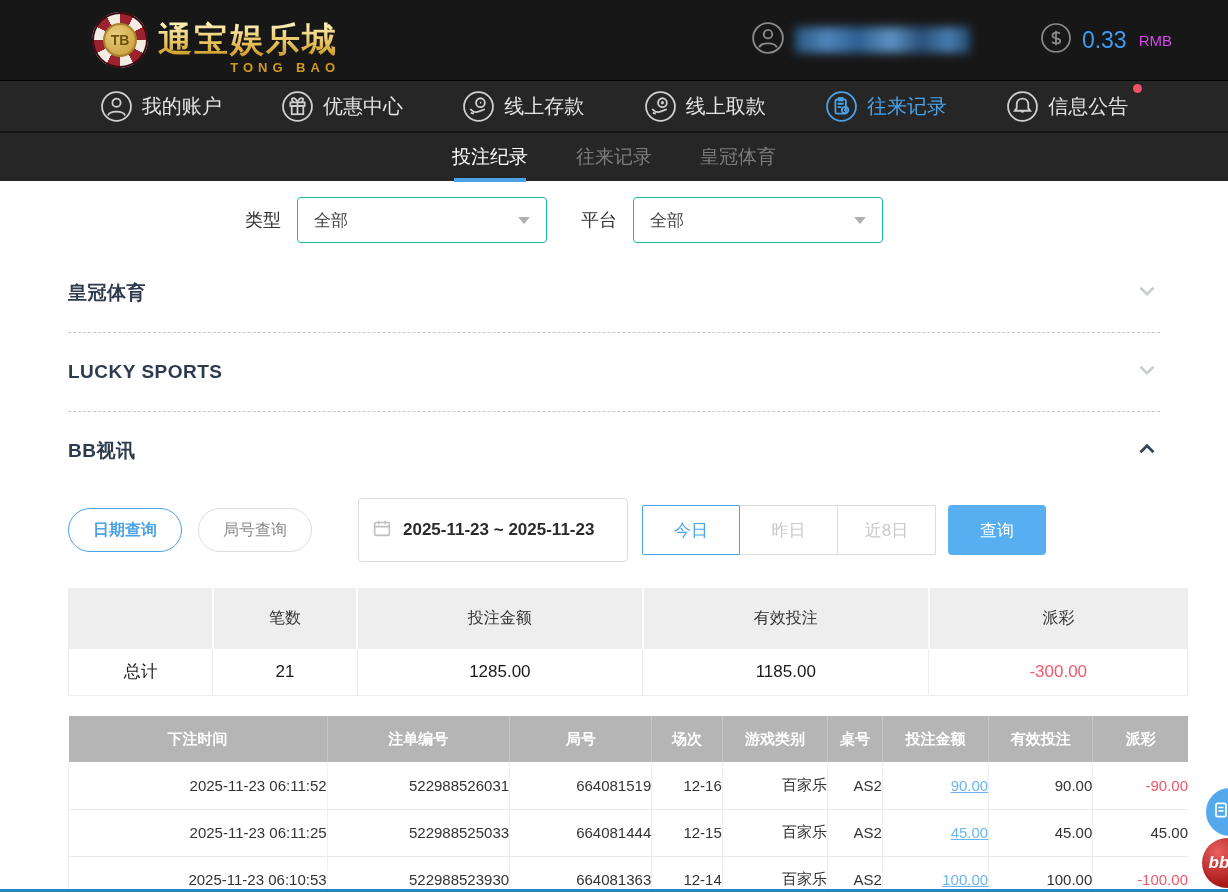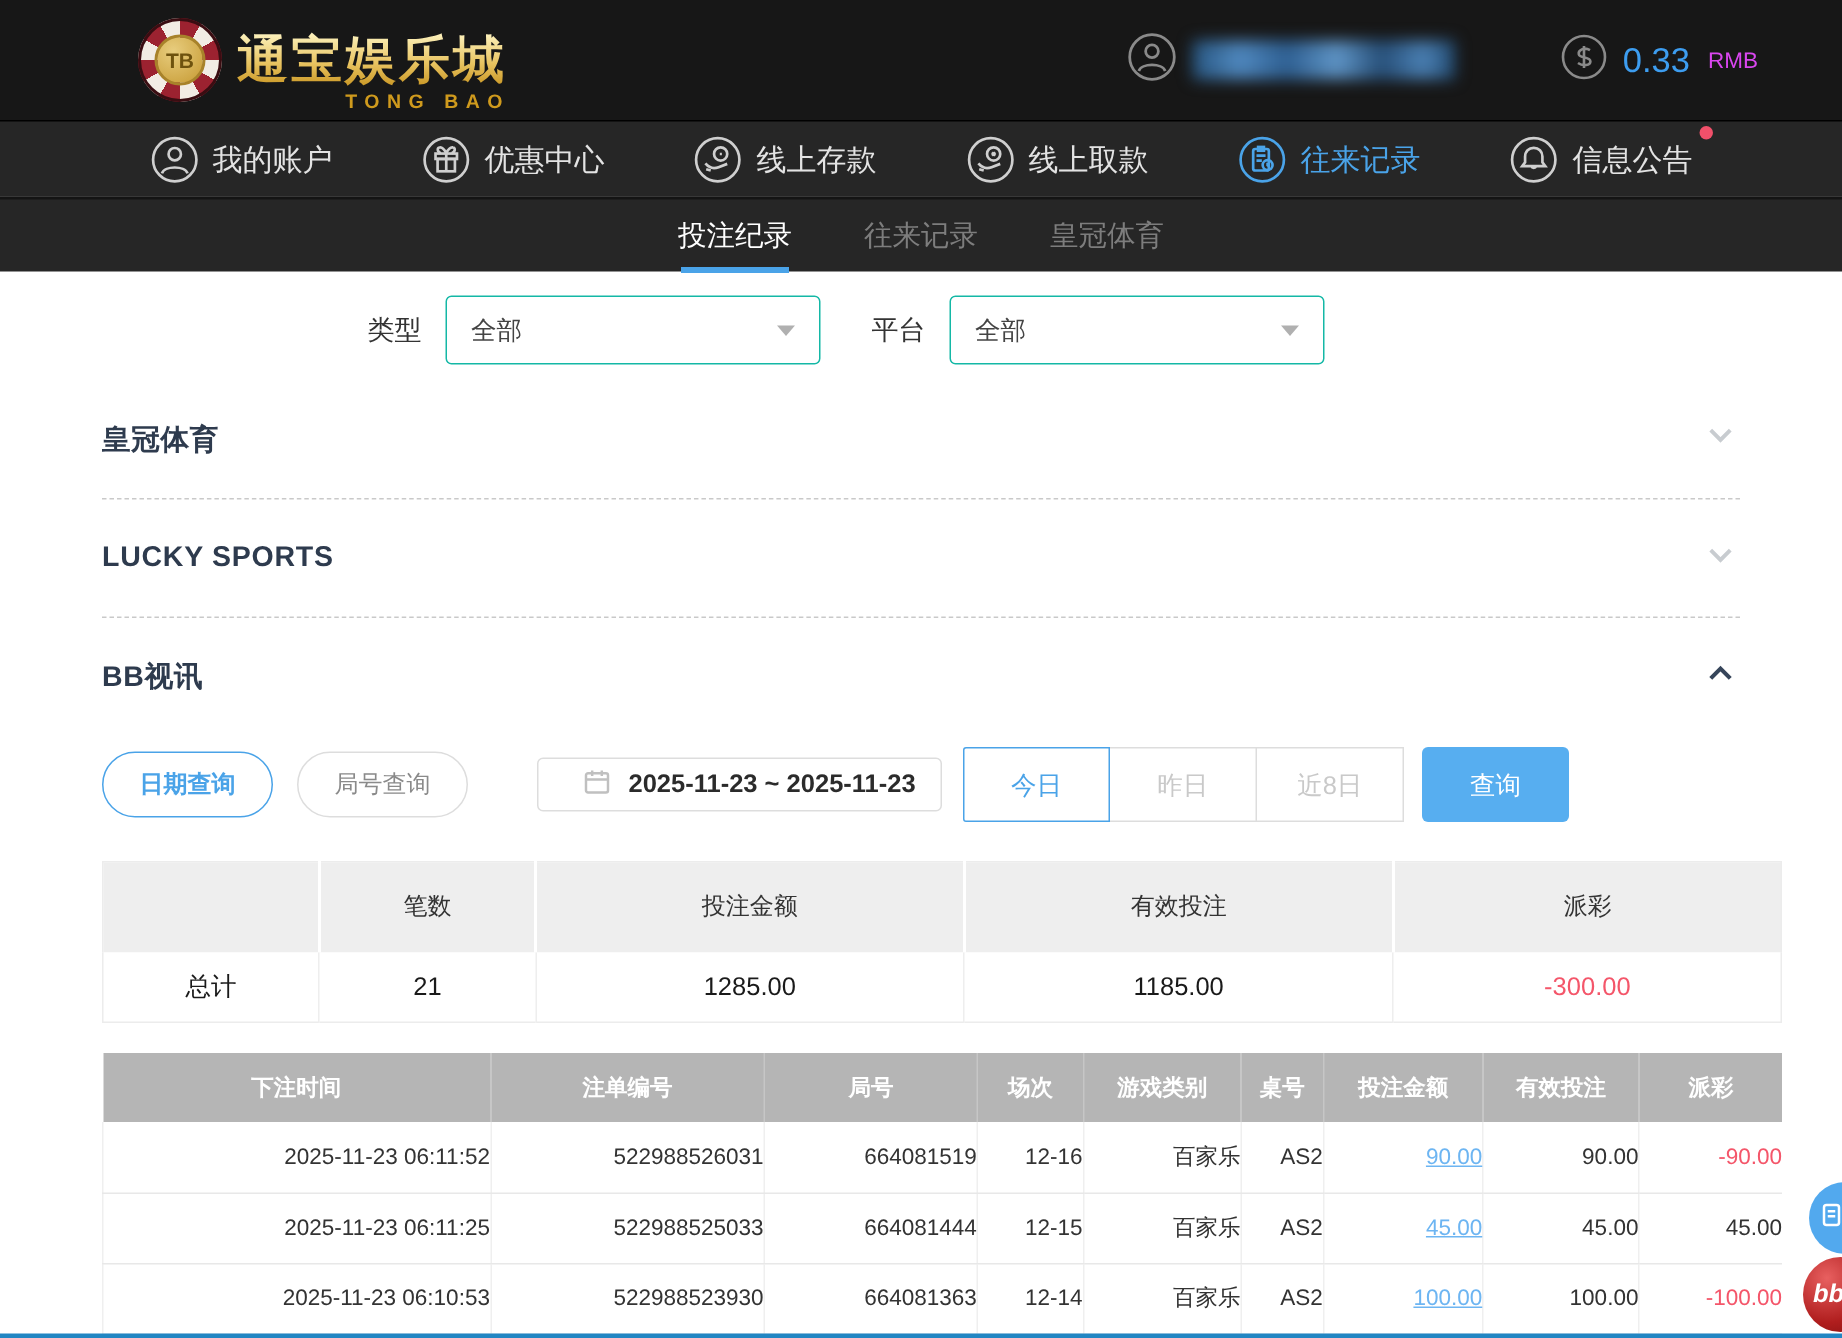--- a/index.html
+++ b/index.html
@@ -56,22 +56,22 @@
   .sections { margin:10px 28px 0 28px; }
   .section-row { height:79px; display:flex; align-items:center; justify-content:space-between; cursor:pointer; }
   .section-row + .section-row { border-top:1px dashed #c9c9c9; }
   .section-title { font-size:19px; font-weight:bold; color:#2e3b4e; letter-spacing:0.5px; }
 
   .query-row { display:flex; align-items:center; margin:8px 28px 0 28px; }
   .pill { height:44px; border-radius:22px; background:#fff; display:flex; align-items:center; padding:0 24px;
     font-size:16px; cursor:pointer; }
   .pill.active { border:1px solid #4aa3e8; color:#4aa3e8; font-weight:bold; }
   .pill.inactive { border:1px solid #ddd; color:#8a8a8a; margin-left:16px; }
-  .date-box { height:36px; width:270px; border:1px solid #ddd; border-radius:4px; margin-left:46px;
-    display:flex; align-items:center; padding:0 28px; gap:10px; cursor:pointer; }
+  .date-box { height:64px; width:270px; border:1px solid #ddd; border-radius:4px; margin-left:46px;
+    display:flex; align-items:center; padding:0 12px; gap:10px; cursor:pointer; }
   .date-text { font-size:17px; font-weight:bold; color:#2b2b2b; white-space:nowrap; }
   .seg-group { display:flex; margin-left:14px; }
   .seg { width:98px; height:50px; display:flex; align-items:center; justify-content:center; font-size:17px; cursor:pointer;
     border:1px solid #ddd; border-left:none; color:#c9c9c9; background:#fff; }
   .seg:first-child { border-left:1px solid #ddd; border-radius:2px 0 0 2px; }
   .seg.active { border:1px solid #4aa3e8; color:#4aa3e8; }
   .search-btn { width:98px; height:50px; margin-left:12px; background:#57aef0; border:none; border-radius:4px;
     color:#fff; font-size:17px; cursor:pointer; }
 
   table { border-collapse:collapse; table-layout:fixed; width:1120px; }

